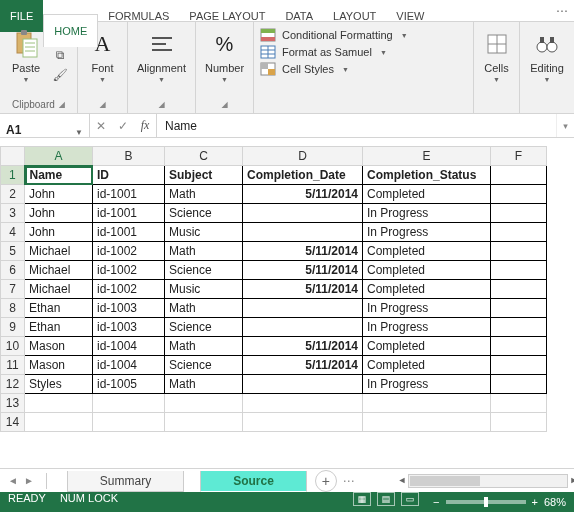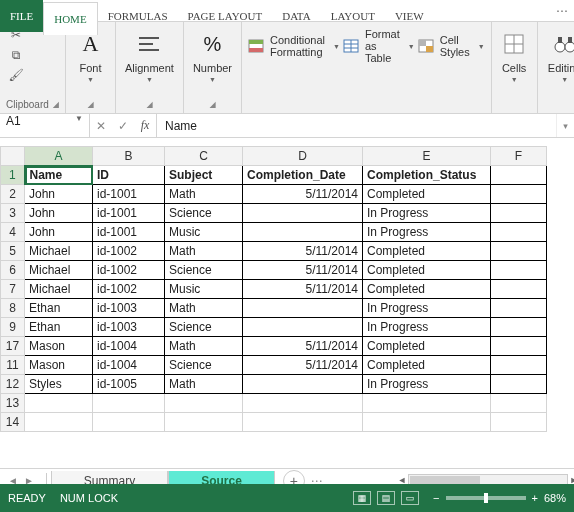--- a/index.html
+++ b/index.html
@@ -1,47 +1,47 @@
 <!DOCTYPE html>
 <html><head>
 <meta charset="utf-8">
 <style>
 * { margin:0; padding:0; box-sizing:border-box; font-family:"Segoe UI",Arial,sans-serif; }
 body { width:574px; height:512px; overflow:hidden; background:#fff; font-size:12px; color:#222; }
 
 
 .menubar { height:22px; background:#fff; display:flex; align-items:stretch; border-bottom:1px solid #d4d4d4; }
-.menubar .tab { padding:16px 10px; display:flex; align-items:center; font-size:11px; color:#444; cursor:pointer;font-family:Liberation Serif, serif; }
+.menubar .tab { padding:16px 10px; display:flex; align-items:center; font-size:11px; color:#444; cursor:pointer; }
 .menubar .tab.file { background:#217346; color:#fff; }
-.menubar .tab.active { background:#fff; color:#217346; border:1px solid #d4d4d4; border-bottom:none; position:relative; top:2px; }
+.menubar .tab.active { background:#fff; color:#217346; border:1px solid #d4d4d4; border-bottom:none; position:relative; top:14px; }
 .menubar .ell { margin-left:auto; padding:0 6px; display:flex; align-items:center; color:#666; }
 
 
 .ribbon { height:92px; background:#f1f1f1; border-bottom:1px solid #d4d4d4; display:flex; }
 .group { border-right:1px solid #d4d4d4; display:flex; flex-direction:column; padding:4px 6px 0; }
 .group-body { flex:1; display:flex; align-items:flex-start; gap:4px; }
 .group-label { height:18px; display:flex; align-items:center; justify-content:center; font-size:10px; color:#666; gap:4px; }
 .grp-arrow { font-size:8px; color:#888; }
 
 .big-btn { width:40px; display:flex; flex-direction:column; align-items:center; gap:2px; cursor:pointer; padding-top:2px; }
 .big-btn .lbl { font-size:11px; color:#333; }
 .big-btn .dd { font-size:7px; color:#666; }
 
 .icon-box { width:32px; height:32px; display:flex; align-items:center; justify-content:center; }
 .mini-col { display:flex; flex-direction:column; gap:2px; }
 .mini-btn { width:20px; height:18px; display:flex; align-items:center; justify-content:center; font-size:12px; cursor:pointer; color:#555; }
 
-.styles-list { display:flex; flex-direction:row; gap:3px; padding-top:2px; }
+.styles-list { display:flex; flex-direction:column; gap:3px; padding-top:2px;text-align:center; }
 .styles-item { display:flex; align-items:center; gap:6px; font-size:11px; color:#333; cursor:pointer; }
 .styles-item .dd { font-size:7px; color:#666; margin-left:2px; }
 .si-icon { width:16px; height:14px; display:flex; align-items:center; justify-content:center; }
 
 
 .fbar { height:24px; border-bottom:1px solid #d4d4d4; display:flex; align-items:stretch; background:#fff; }
-.namebox { width:90px; border-right:1px solid #d4d4d4; display:flex; align-items:flex-start; padding:0 6px; font-size:12px; }
+.namebox { width:90px; border-right:1px solid #d4d4d4; display:flex; align-items:flex-end; padding:0 6px; font-size:12px;font-weight:bold; }
 .namebox .dd { margin-left:auto; font-size:8px; color:#666; }
 .fx-btns { display:flex; align-items:center; border-right:1px solid #d4d4d4; }
 .fx-btns span { width:22px; text-align:center; color:#888; font-size:12px; }
 .fx-btns .fx { font-style:italic; font-family:Georgia,serif; color:#555; }
 .formula-input { flex:1; padding:0 8px; display:flex; align-items:center; font-size:12px; }
 .fbar .dd-right { width:18px; display:flex; align-items:center; justify-content:center; color:#888; font-size:9px; border-left:1px solid #eee; }
 
 
 .spacer { height:8px; background:#fff; }
 
@@ -50,38 +50,38 @@
 table.sheet { border-collapse:collapse; table-layout:fixed; }
 .sheet th, .sheet td { border:1px solid #d4d4d4; height:19px; font-size:12px; padding:0 4px; overflow:hidden; white-space:nowrap; }
 .sheet thead th { background:#f3f3f3; font-weight:normal; color:#333; text-align:center; }
 .sheet thead th.sel { background:#d5e3cf; border-bottom:2px solid #217346; color:#217346; }
 .sheet tbody th { background:#f3f3f3; font-weight:normal; text-align:center; color:#333; width:24px; }
 .sheet tbody th.sel { background:#d5e3cf; border-right:2px solid #217346; color:#217346; }
 .corner { background:#f3f3f3; width:24px; }
 .hdr-row td { font-weight:bold; border:1px solid #000 !important; background:#fff; }
 .data-row td { border:1px solid #000 !important; }
 .col-A{width:68px}.col-B{width:72px}.col-C{width:78px}.col-D{width:120px}.col-E{width:128px}.col-F{width:56px}
-td.right{ text-align:right; }
+td.right{ text-align:right;font-weight:bold; }
 td.sel-cell { outline:2px solid #217346; outline-offset:-2px; }
 
 
 .tabstrip { position:absolute; bottom:20px; left:0; right:0; height:24px; background:#fff; border-top:1px solid #d4d4d4; display:flex; align-items:center; }
 .tabstrip .navset { display:flex; gap:6px; padding:0 8px; color:#888; font-size:10px; }
 .tabstrip .sep { width:1px; height:16px; background:#ccc; margin:0 4px; }
-.sheet-tab { padding:3px 32px; border:1px solid #ccc; border-top:none; font-size:12px; color:#444; background:#f5f5f5; cursor:pointer; position:relative; bottom:-1px; }
+.sheet-tab { padding:3px 32px; border:1px solid #ccc; border-top:none; font-size:12px; color:#444; background:#f5f5f5; cursor:pointer; position:relative; bottom:-1px;margin-left:16px; }
 .sheet-tab.active { background:#5eead4; color:#217346; font-weight:bold; border-bottom:1px solid #fff; }
 .tabstrip .plus { width:22px; height:22px; border:1px solid #ccc; border-radius:11px; display:flex; align-items:center; justify-content:center; margin-left:8px; font-size:14px; color:#666; cursor:pointer; }
 .tabstrip .dots { margin-left:6px; color:#888; font-size:12px; }
 .tabstrip .hscroll { margin-left:auto; width:160px; height:14px; background:#f1f1f1; border:1px solid #ccc; position:relative; margin-right:6px; }
 .tabstrip .hscroll .thumb{ position:absolute; left:1px; top:1px; width:70px; height:10px; background:#cfcfcf; }
 .tabstrip .hscroll .arr{ position:absolute; top:0; width:12px; height:12px; text-align:center; font-size:9px; color:#666;}
 .tabstrip .hscroll .arr.l{left:-13px}.tabstrip .hscroll .arr.r{right:-13px}
 
 
-.status { position:absolute; bottom:0; left:0; right:0; height:28px; background:#217346; color:#fff; display:flex; align-items:center; font-size:11px; padding:0 8px; gap:14px; }
+.status { position:absolute; bottom:0; left:0; right:0; height:20px; background:#217346; color:#fff; display:flex; font-size:11px; padding:0 8px; gap:14px; }
 .status .views { margin-left:auto; display:flex; gap:6px; }
 .status .views span{ width:18px; height:14px; border:1px solid rgba(255,255,255,.6); display:flex; align-items:center; justify-content:center; font-size:9px; }
 .status .zoom { display:flex; align-items:center; gap:6px; }
 .status .slider { width:80px; height:4px; background:rgba(255,255,255,.5); position:relative; }
 .status .slider .t{ position:absolute; left:38px; top:-3px; width:4px; height:10px; background:#fff; }
 
 svg { display:block; }
 </style>
 </head>
 <body>
@@ -94,20 +94,34 @@
   <div class="tab">DATA</div>
   <div class="tab">LAYOUT</div>
   <div class="tab">VIEW</div>
   <div class="ell">⋯</div>
 </div>
 
 <div class="ribbon">
 
   <div class="group" style="width:78px">
     <div class="group-body">
+      <div class="big-btn">
+        <div class="icon-box">
+          <svg width="26" height="30">
+              <rect x="4" y="4" width="14" height="20" fill="#d9b36c" stroke="#b5894a"></rect>
+              <rect x="8" y="1" width="6" height="5" rx="1" fill="#888"></rect>
+              <rect x="10" y="10" width="14" height="18" fill="#fff" stroke="#9cc07f"></rect>
+              <line x1="12" y1="14" x2="22" y2="14" stroke="#9cc07f"></line>
+              <line x1="12" y1="18" x2="22" y2="18" stroke="#9cc07f"></line>
+              <line x1="12" y1="22" x2="22" y2="22" stroke="#9cc07f"></line>
+            </svg>
+        </div>
+        <span class="lbl">Paste</span>
+        <span class="dd">▼</span>
+      </div>
       <div class="mini-col">
         <div class="mini-btn">
             <span>✂</span>
           </div>
         <div class="mini-btn">
             <span>⧉</span>
           </div>
         <div class="mini-btn">
             <span>🖌</span>
           </div>
@@ -184,21 +198,21 @@
         </div>
         <div class="styles-item">
           <span class="si-icon">
               <svg width="16" height="14">
                 <rect x="1" y="1" width="14" height="12" fill="#fff" stroke="#4a7db5"></rect>
                 <line x1="1" y1="5" x2="15" y2="5" stroke="#4a7db5"></line>
                 <line x1="1" y1="9" x2="15" y2="9" stroke="#4a7db5"></line>
                 <line x1="8" y1="1" x2="8" y2="13" stroke="#4a7db5"></line>
               </svg>
             </span>
-          <span>Format as Table</span>
+          <span>Format as Samuel</span>
             <span class="dd">▼</span>
         </div>
         <div class="styles-item">
           <span class="si-icon">
               <svg width="16" height="14">
                 <rect x="1" y="1" width="14" height="12" fill="#fff" stroke="#888"></rect>
                 <rect x="1" y="1" width="7" height="6" fill="#b5b5b5"></rect>
                 <rect x="8" y="7" width="7" height="6" fill="#d9a34a"></rect>
               </svg>
             </span>
@@ -361,21 +375,21 @@
         <tr class="data-row">
           <th>9</th>
           <td>Ethan</td>
           <td>id-1003</td>
           <td>Science</td>
           <td class="right"></td>
           <td>In Progress</td>
           <td style="border: 1px solid rgb(212, 212, 212);"></td>
         </tr>
         <tr class="data-row">
-          <th>17</th>
+          <th>10</th>
           <td>Mason</td>
           <td>id-1004</td>
           <td>Math</td>
           <td class="right">5/11/2014</td>
           <td>Completed</td>
           <td style="border: 1px solid rgb(212, 212, 212);"></td>
         </tr>
         <tr class="data-row">
           <th>11</th>
           <td>Mason</td>

